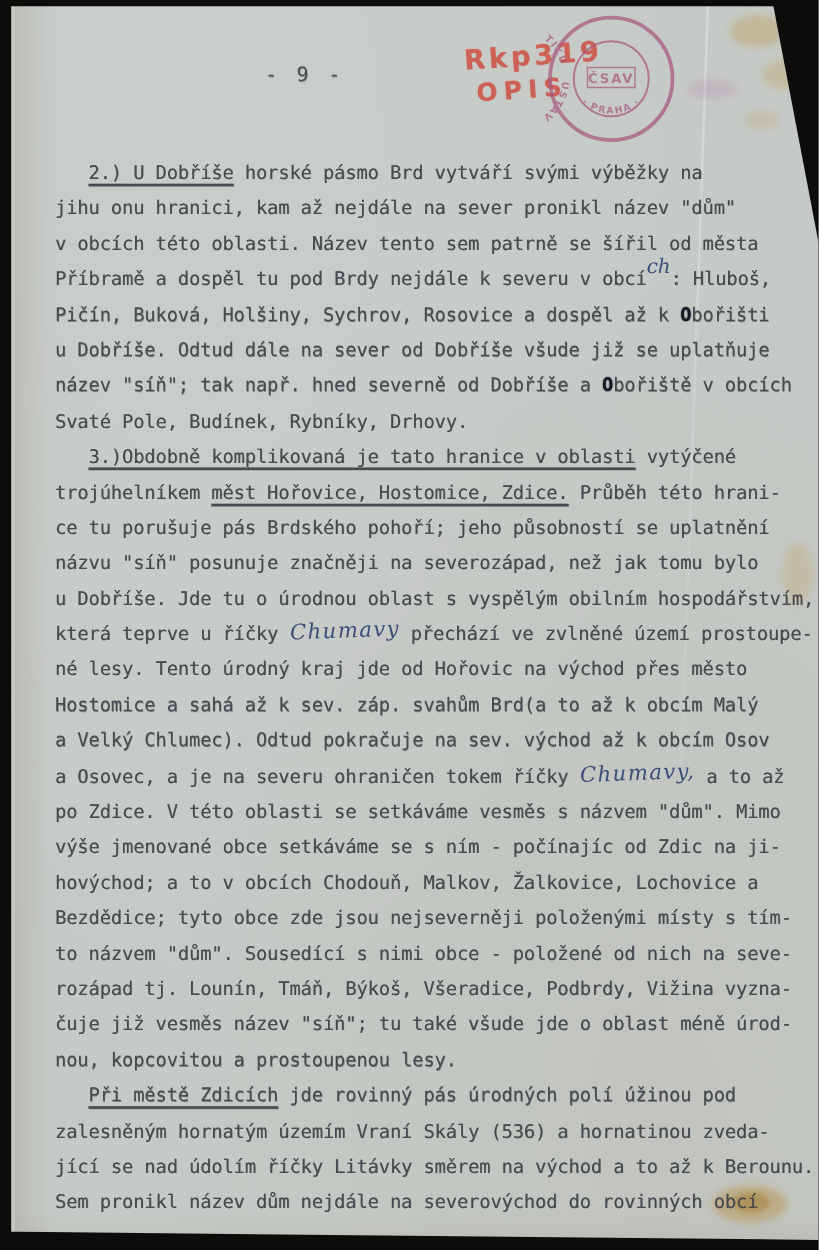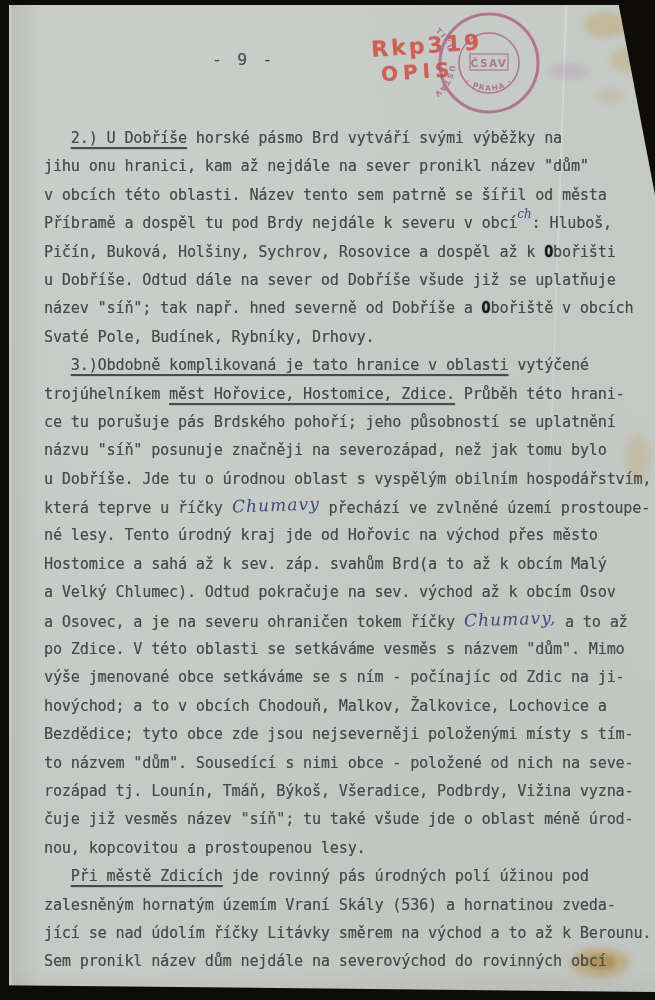--- a/index.html
+++ b/index.html
@@ -45,21 +45,21 @@
   
   .text-block{position:absolute;left:44px;top:124px;font-size:15px;line-height:28.4px;
     color:#474a4e;letter-spacing:-.1px;white-space:pre;
     text-shadow:.3px .3px .5px rgba(70,70,76,.55);}
   .line{height:28.4px;}
   .seg-u{text-decoration:underline;text-underline-offset:4px;text-decoration-thickness:1.6px;}
   .seg-hw{font-family:"DejaVu Serif","Liberation Serif",serif;font-style:italic;color:#3d4c79;
     font-size:17px;letter-spacing:1.1px;display:inline-block;transform:rotate(-2deg) translateY(-2px);
     text-shadow:none;}
   .seg-sup{font-family:"DejaVu Serif","Liberation Serif",serif;font-style:italic;color:#3d4c79;
-    font-size:12px;position:relative;top:-10px;text-shadow:none;}
+    font-size:16px;position:relative;top:-10px;text-shadow:none;}
   .seg-ink{color:#161a24;font-weight:700;text-shadow:0 0 1.2px #161a24;}
 </style>
 </head>
 <body>
 
 <div class="scan">
   <div class="crease"></div>
   <div class="stain y1"></div>
   <div class="stain y2"></div>
   <div class="stain y3"></div>

